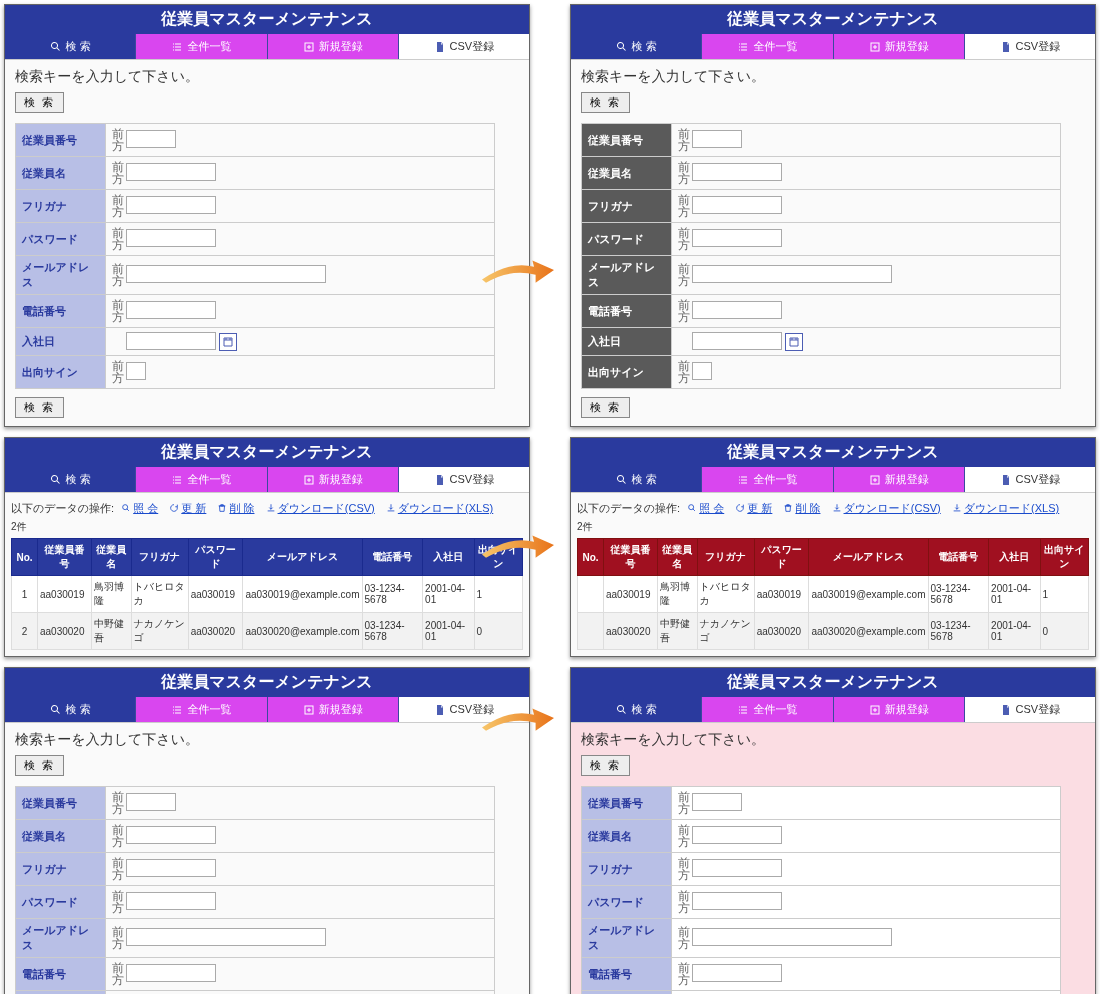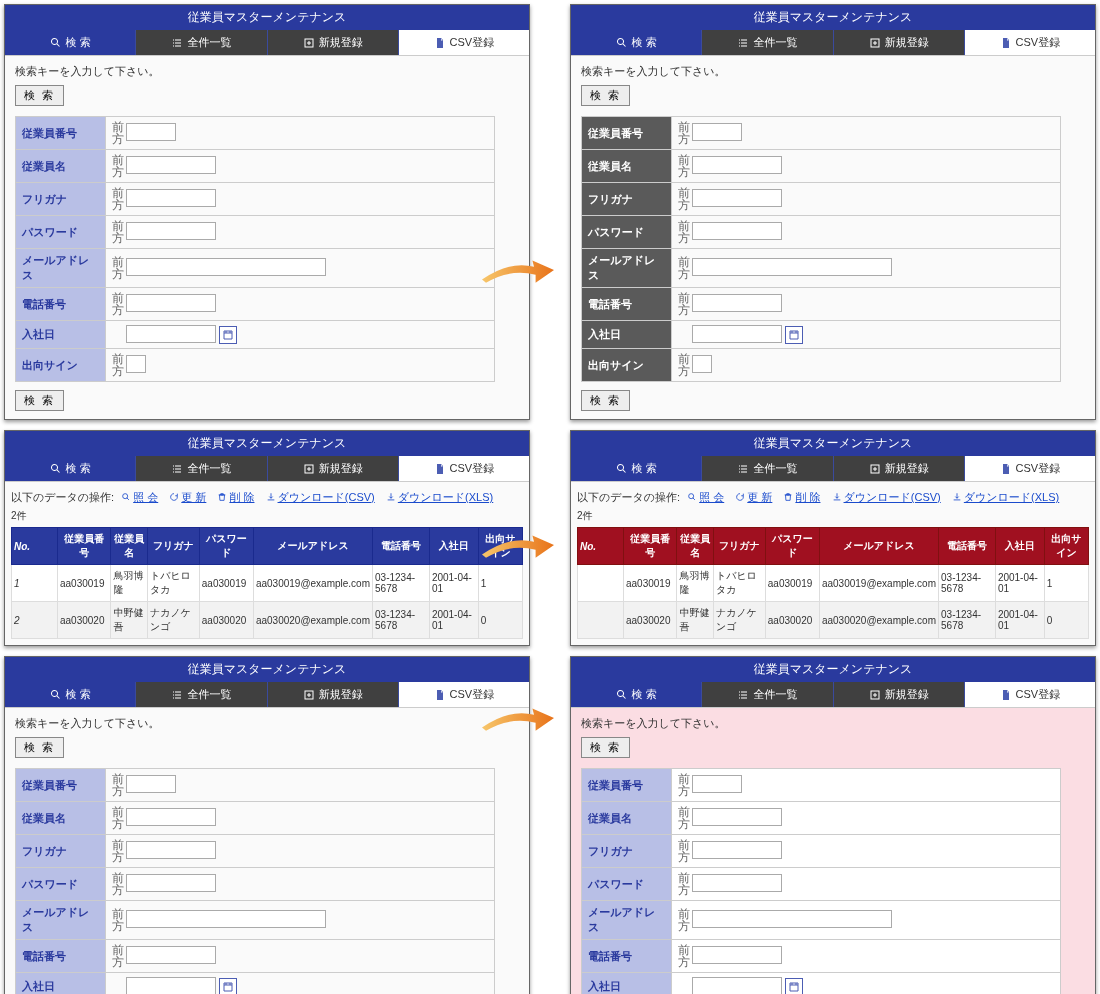--- a/index.html
+++ b/index.html
@@ -1,46 +1,46 @@
 <!DOCTYPE html>
 <html><head>
 <meta charset="utf-8">
 <style>
   * { box-sizing: border-box; margin: 0; padding: 0; }
   body { font-family: "Meiryo", "Hiragino Kaku Gothic ProN", sans-serif; font-size: 10px; background: #fff; width: 1100px; }
   .grid { display: grid; grid-template-columns: 1fr 1fr; gap: 10px 40px; padding: 4px; position: relative; }
   .panel { border: 1px solid #666; box-shadow: 0 2px 4px rgba(0,0,0,.4); background: #fafafa; overflow: hidden; }
-  .titlebar { background: #2a3a9e; color: #fff; text-align: center; padding: 4px 0; font-size: 12px; font-weight: normal; }
+  .titlebar { background: #2a3a9e; color: #fff; text-align: center; padding: 4px 0; font-size: 16px; font-weight: bold; }
   .tabs { display: flex; background: #fff; border-bottom: 1px solid #ccc; }
-  .tab { flex: 1; text-align: center; padding: 5px 0; font-size: 11px; color: #fff; background: #404040; border-right: 1px solid #3a4a9e; cursor: pointer; display: flex; align-items: center; justify-content: center; gap: 4px; }
+  .tab { flex: 1; text-align: center; padding: 5px 0; font-size: 11px; color: #fff; background: #d946ef; border-right: 1px solid #3a4a9e; cursor: pointer; display: flex; align-items: center; justify-content: center; gap: 4px; }
   .tab.active { background: #2a3a9e; }
   .tab.last { border-right: none; background: #fff; color: #333; }
   .tab svg { width: 12px; height: 12px; fill: currentColor; }
   .body { padding: 8px 10px; background: #fafafa; }
   .body.pink { background: #fbdde3; }
-  .hint { font-size: 11px; margin-bottom: 6px; color: #333; }
+  .hint { font-size: 14px; margin-bottom: 6px; color: #333; }
   .btn { font-size: 11px; padding: 2px 8px; border: 1px solid #888; background: #eee; cursor: pointer; letter-spacing: 2px; }
   .form-table { border: 1px solid #bbb; margin-top: 10px; width: 480px; border-collapse: collapse; }
   .form-table td { border: 1px solid #ccc; padding: 4px 6px; font-size: 11px; vertical-align: middle; }
   .form-table .lab { width: 90px; background: #b8bfe6; color: #2a3a9e; font-weight: bold; }
   .form-table.dark .lab { background: #5a5a5a; color: #fff; }
   .pfx { color: #666; font-size: 12px; display: inline-block; width: 14px; line-height: 1; vertical-align: middle; }
   .form-table input[type=text] { border: 1px solid #aaa; padding: 1px 2px; font-size: 11px; height: 18px; }
   .w50 { width: 50px; } .w90 { width: 90px; } .w200 { width: 200px; } .w20 { width: 20px; }
   .cal-icon { display: inline-flex; width: 18px; height: 18px; border: 1px solid #4c5db3; background: #fff; align-items: center; justify-content: center; color: #4c5db3; vertical-align: middle; cursor: pointer; }
   .ops { font-size: 11px; padding: 2px 0; color: #333; }
   .ops a { color: #1a4bcc; text-decoration: underline; margin: 0 4px; cursor: pointer; }
   .ops a svg { width: 10px; height: 10px; fill: #4c5db3; vertical-align: -1px; margin-right: 2px; }
   .count { font-size: 10px; color: #333; margin: 2px 0 4px 0; }
   .data-table { width: 100%; border-collapse: collapse; font-size: 10px; }
   .data-table th { background: #2a3a9e; color: #fff; padding: 4px 2px; font-weight: bold; border: 1px solid #1a2a8e; }
   .data-table.red th { background: #a01020; border: 1px solid #801010; }
   .data-table td { padding: 4px 2px; border: 1px solid #ddd; background: #fff; color: #333; text-align: left; }
   .data-table tbody tr:nth-child(even) td { background: #f2f2f2; }
-  .data-table .nocol { width: 46px; text-align: left; font-style: italic; }
+  .data-table .nocol { width: 26px; text-align: center; }
   .arrow { position: absolute; left: 478px; width: 80px; height: 40px; pointer-events: none; }
   .arrow svg { width: 100%; height: 100%; }
   .arrow.a1 { top: 250px; }
   .arrow.a2 { top: 525px; }
   .arrow.a3 { top: 698px; }
 </style>
 </head>
 <body>
 
 <div class="grid">

